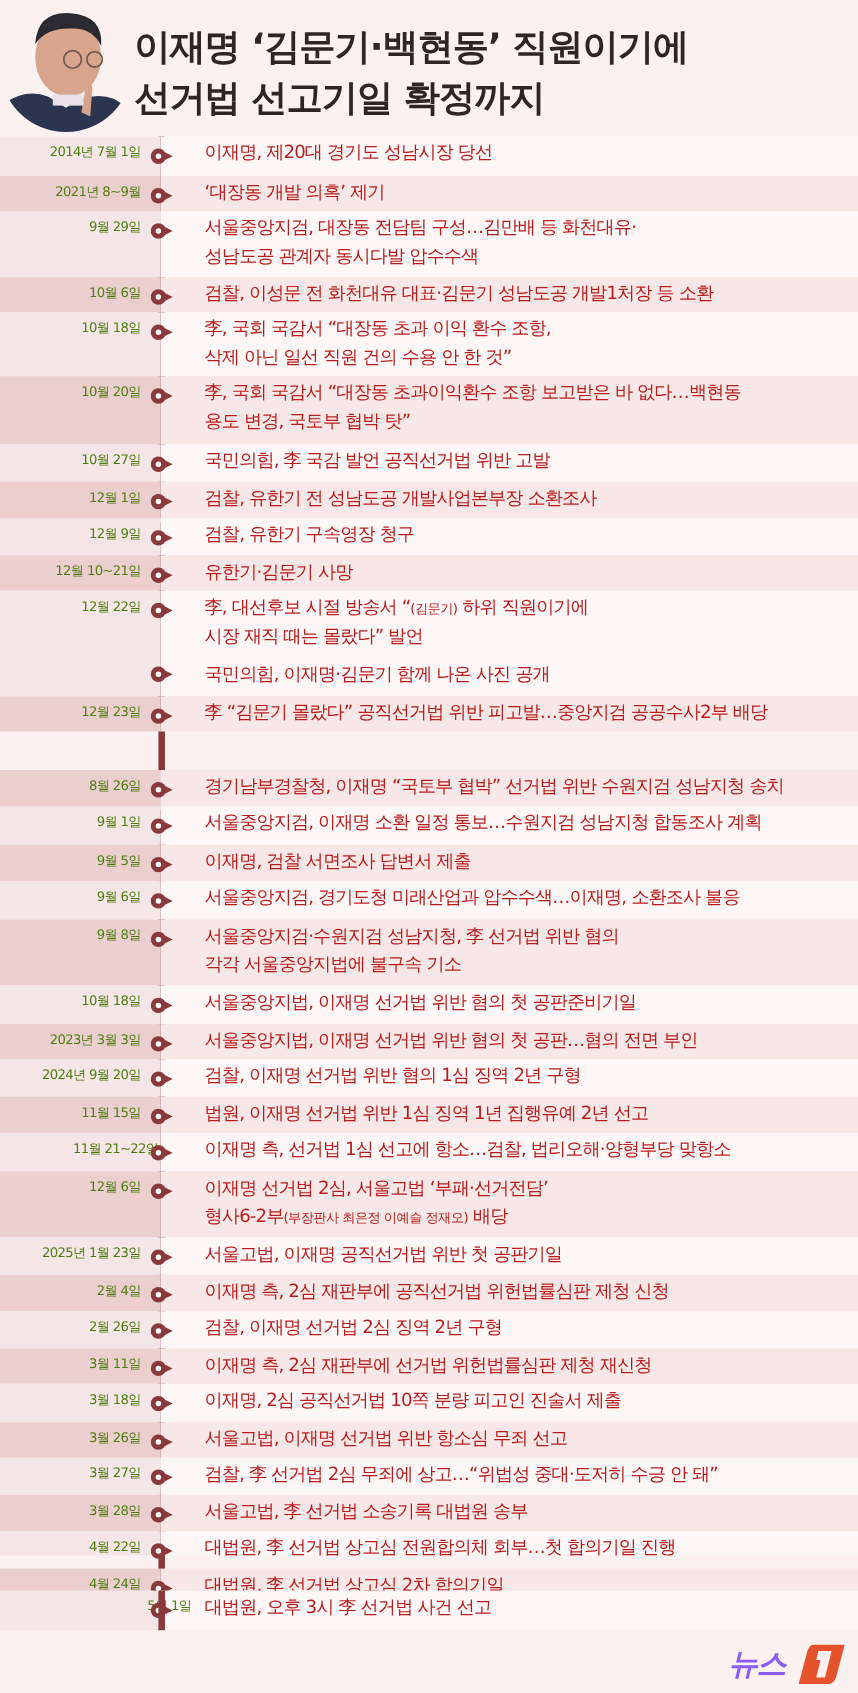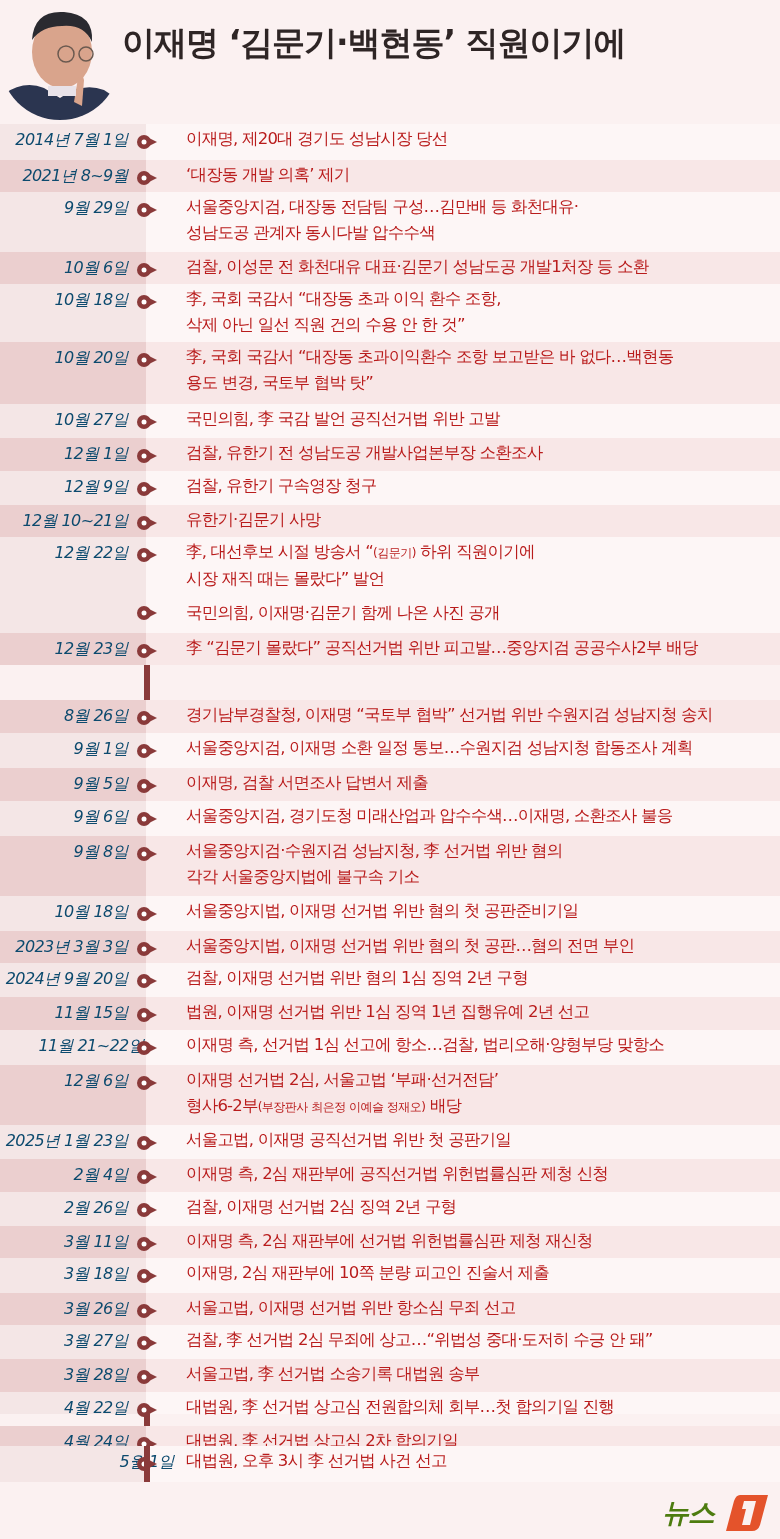--- a/index.html
+++ b/index.html
@@ -30,37 +30,37 @@
     position:absolute; left:0; top:0; bottom:0; width:146px;
   }
   .row .textcell {
     position:absolute; left:146px; top:0; bottom:0; right:0;
   }
   .row.shade .datecell { background:#ebcfcf; }
   .row.shade .textcell { background:#f8e7e7; }
   .row.plain .datecell { background:#f4e6e6; }
   .row.plain .textcell { background:#fdf6f6; }
   .date {
-    position:absolute; right:652px; top:6px; font-size:16px; color:#0c4a6e;
-    white-space:nowrap; letter-spacing:-0.6px;font-style:italic;
+    position:absolute; right:652px; top:6px; font-size:12px; color:#4d7c0f;
+    white-space:nowrap; letter-spacing:-0.6px;
   }
   .node {
     position:absolute; left:137px; top:8px; width:20px; height:20px;
   }
   .event {
     position:absolute; left:186px; top:2px; font-size:16.5px; line-height:26px;
     color:#b91c1c; white-space:nowrap; letter-spacing:-0.8px;
   }
   .event .small { font-size:12px; letter-spacing:-0.5px; }
   .logo {
     position:absolute; left:662px; top:1493px; width:112px; height:40px;
   }
   .logo-text {
     position:absolute; left:0; top:2px; font-size:27px; font-weight:bold;
-    color:#4d7c0f; font-style:italic; letter-spacing:-1px;
+    color:#8b5cf6; font-style:italic; letter-spacing:-1px;
   }
   .logo-badge {
     position:absolute; left:64px; top:2px; width:42px; height:36px;
   }
 </style>
 </head>
 <body>
 
 <div class="header">
   <svg class="portrait" viewBox="0 0 112 122">
@@ -75,20 +75,21 @@
       <ellipse cx="58" cy="50" rx="30" ry="36" fill="#d9a48c"></ellipse>
       <path d="M28 38 Q30 8 60 10 Q90 12 88 40 Q80 22 58 24 Q38 24 28 38 Z" fill="#2a2a30"></path>
       <circle cx="62" cy="52" r="8" fill="none" stroke="#6b5a50" stroke-width="1.5"></circle>
       <circle cx="82" cy="52" r="7" fill="none" stroke="#6b5a50" stroke-width="1.5"></circle>
       <path d="M70 100 L74 76 Q78 70 80 78 L78 104 Z" fill="#d9a48c"></path>
       <rect x="44" y="84" width="28" height="10" fill="#e8e2e8"></rect>
     </g>
   </svg>
   <div class="title">
     <div>이재명 ‘김문기·백현동’ 직원이기에</div>
+    <div>선거법 선고기일 확정까지</div>
   </div>
 </div>
 
 <div class="timeline">
   <div class="spine" style="top:0; height:1339px;"></div>
 
   <div class="row plain" style="top:0; height:36px;">
     <div class="datecell"></div>
       <div class="textcell"></div>
     <span class="date">2014년 7월 1일</span>
@@ -495,21 +496,21 @@
   <div class="row plain" style="top:1134px; height:35px;">
     <div class="datecell"></div>
       <div class="textcell"></div>
     <span class="date">3월 18일</span>
     <svg class="node" viewBox="0 0 20 20">
         <circle cx="7" cy="10" r="7" fill="#8a3a3a"></circle>
         <circle cx="7" cy="10" r="2.5" fill="#fff"></circle>
         <path d="M12 6 L20 10 L12 14 Z" fill="#8a3a3a"></path>
       </svg>
     <div class="event">
-        <div>이재명, 2심 재판부에 10쪽 분량 피고인 진술서 제출</div>
+        <div>이재명, 2심 공직선거법 10쪽 분량 피고인 진술서 제출</div>
       </div>
   </div>
 
   <div class="row shade" style="top:1169px; height:44px;">
     <div class="datecell"></div>
       <div class="textcell"></div>
     <span class="date">3월 26일</span>
     <svg class="node" viewBox="0 0 20 20">
         <circle cx="7" cy="10" r="7" fill="#8a3a3a"></circle>
         <circle cx="7" cy="10" r="2.5" fill="#fff"></circle>

